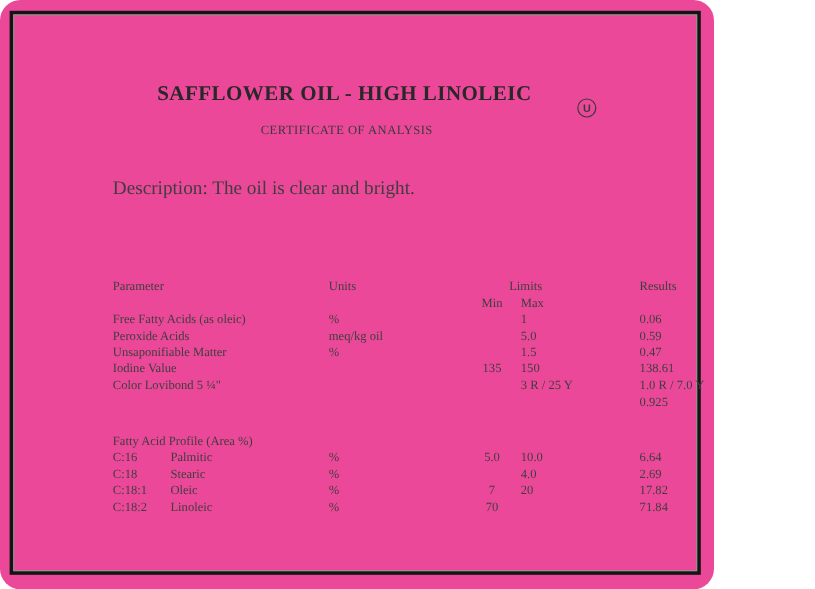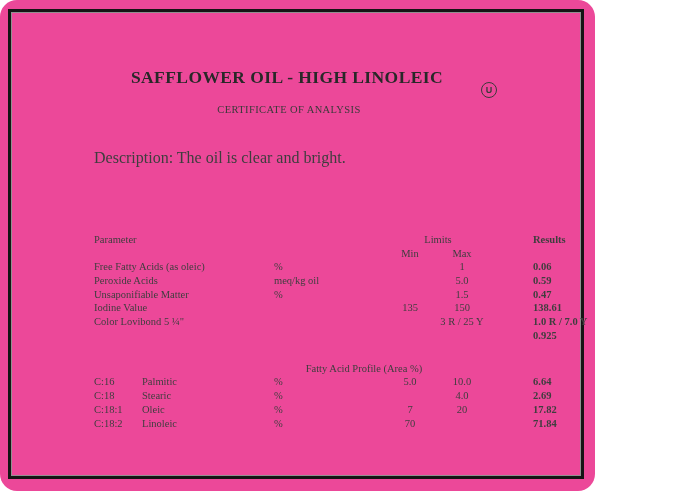--- a/index.html
+++ b/index.html
@@ -94,43 +94,44 @@
     align-items: baseline;
   }
   .trow.fatty { height: 13.8px; line-height: 13.8px; }
   .spacer-row { height: 19px; }
   .cell { white-space: nowrap; overflow: visible; }
   .cell.param   { grid-column: 1 / 3; }
   .cell.code    { grid-column: 1; }
   .cell.name    { grid-column: 2; }
   .cell.units   { grid-column: 3; }
   .cell.min     { grid-column: 4; text-align: center; }
-  .cell.max     { grid-column: 5; text-align: center; }
+  .cell.max     { grid-column: 5; }
   .cell.limits  { grid-column: 4 / 6; text-align: center; }
-  .cell.results { grid-column: 7; font-weight: bold; }
-  .cell.section { grid-column: 1 / 8; text-align: center; }
+  .cell.results { grid-column: 7; }
+  .cell.section { grid-column: 1 / 8; }
 </style>
 </head>
 <body>
 
 <div class="page">
   <div class="frame">
     <div class="frame-inner-line"></div>
 
     <h1 class="title">SAFFLOWER OIL - HIGH LINOLEIC</h1>
     <div class="ou-badge">
       <span>U</span>
     </div>
     <div class="subtitle">CERTIFICATE OF ANALYSIS</div>
     <div class="description">Description: The oil is clear and bright.</div>
 
     <div class="coa-table">
 
       <div class="trow">
         <span class="cell param">Parameter</span>
+        <span class="cell units">Units</span>
         <span class="cell limits">Limits</span>
         <span class="cell results">Results</span>
       </div>
 
       <div class="trow">
         <span class="cell min">Min</span>
         <span class="cell max">Max</span>
       </div>
 
       <div class="trow">

